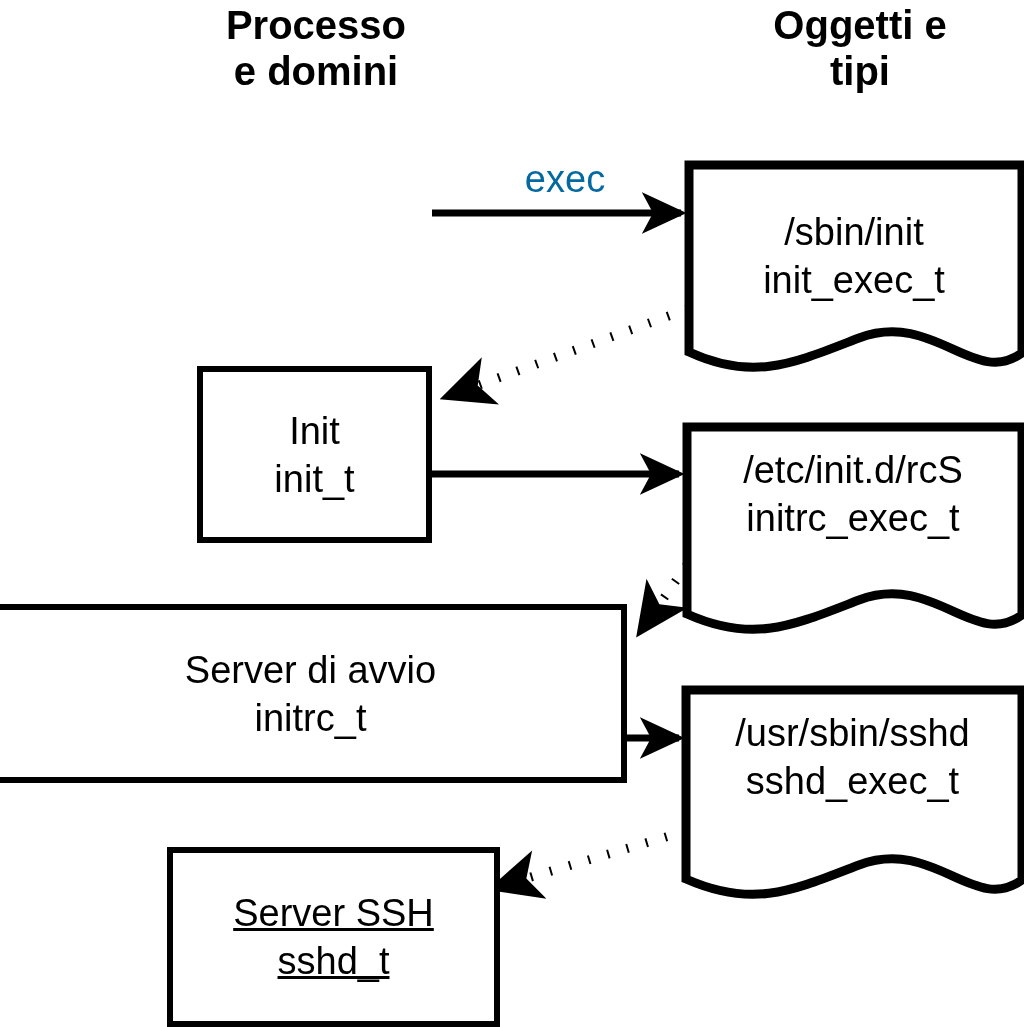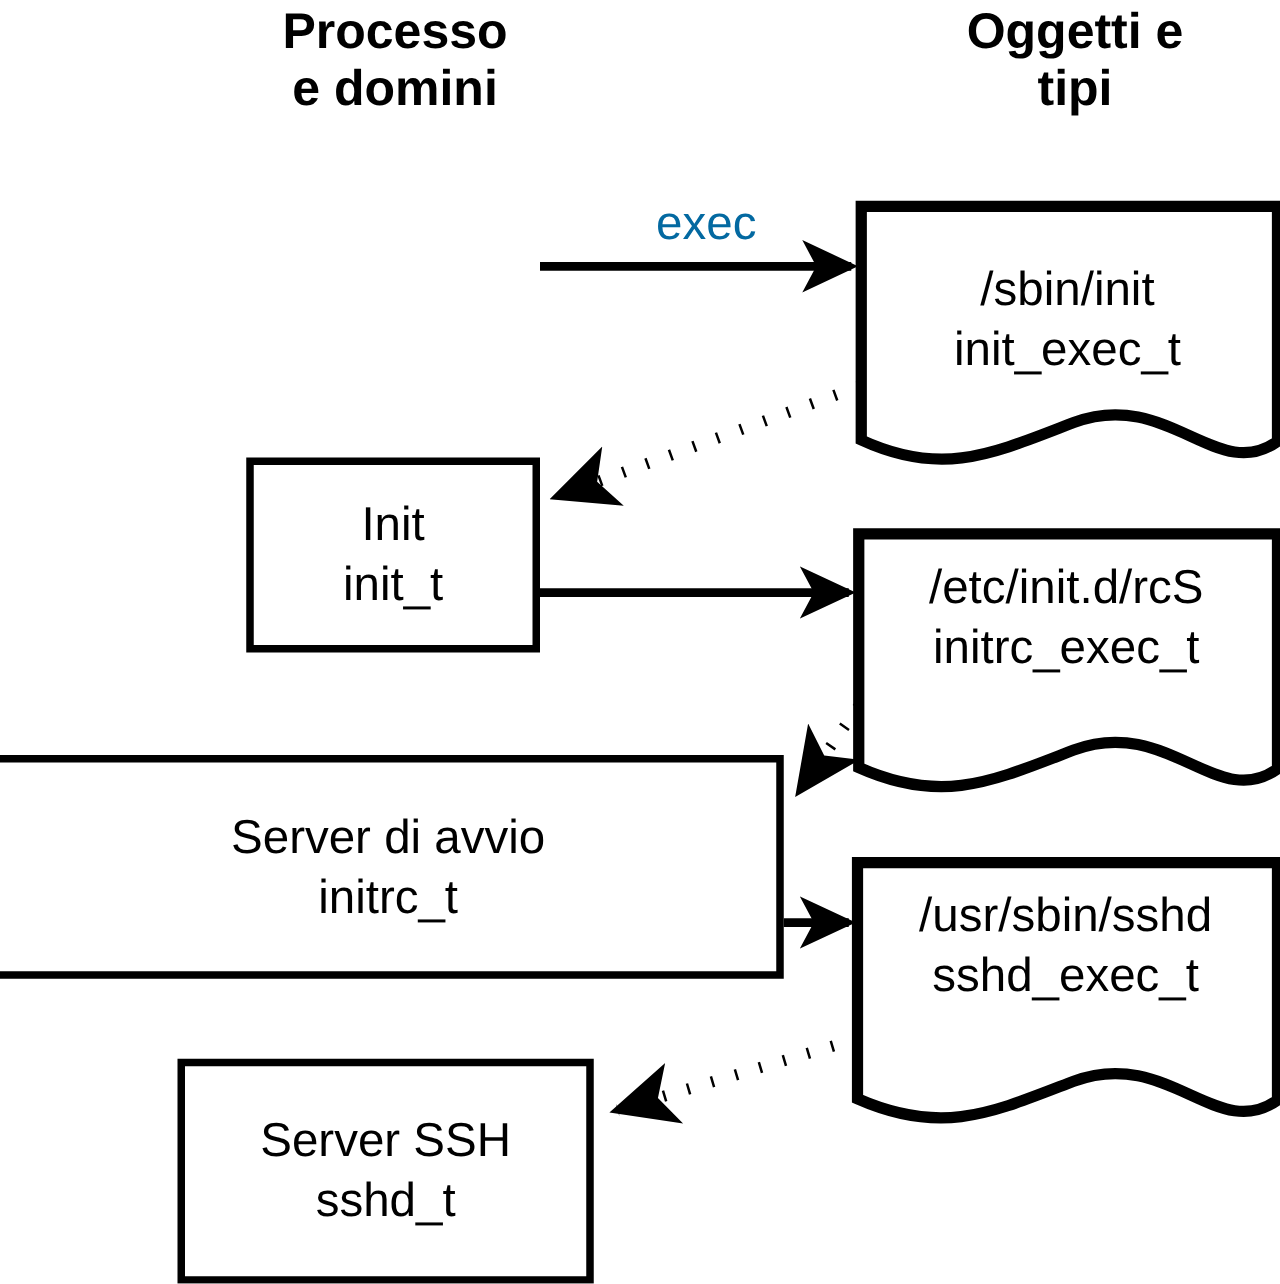--- a/index.html
+++ b/index.html
@@ -118,31 +118,31 @@
     </g>
 
     <g>
       <line x1="686" y1="831" x2="494" y2="888" stroke="#000000" stroke-width="9" stroke-linecap="butt" stroke-dasharray="2 18" marker-end="url(#arrowDotted)"></line>
     </g>
   </svg>
 
   <div class="edge-label" style="left:465px; top:159px; width:200px;">exec</div>
 
 
-  <div class="proc-box" style="left:197px; top:366px; width:235px; height:156px;">
+  <div class="proc-box" style="left:197px; top:366px; width:235px; height:177px;">
     <div class="proc-label">Init
 init_t</div>
   </div>
 
   <div class="proc-box" style="left:-6px; top:604px; width:633px; height:179px;">
     <div class="proc-label">Server di avvio
 initrc_t</div>
   </div>
 
-  <div class="proc-box" style="left:142px; top:847px; width:333px; height:180px;">
+  <div class="proc-box" style="left:167px; top:847px; width:333px; height:180px;text-decoration:underline;">
     <div class="proc-label">Server SSH
 sshd_t</div>
   </div>
 
   <div class="doc-shape" style="left:684px; top:160px; width:340px; height:225px;">
     <svg width="340" height="225" viewBox="0 0 340 225">
       <path d="M 5 5 L 338 5 L 338 193
                C 290 228, 250 150, 175 178
                C 110 203, 70 222, 5 192 Z" fill="#ffffff" stroke="#000000" stroke-width="9" stroke-linejoin="miter"></path>
     </svg>

